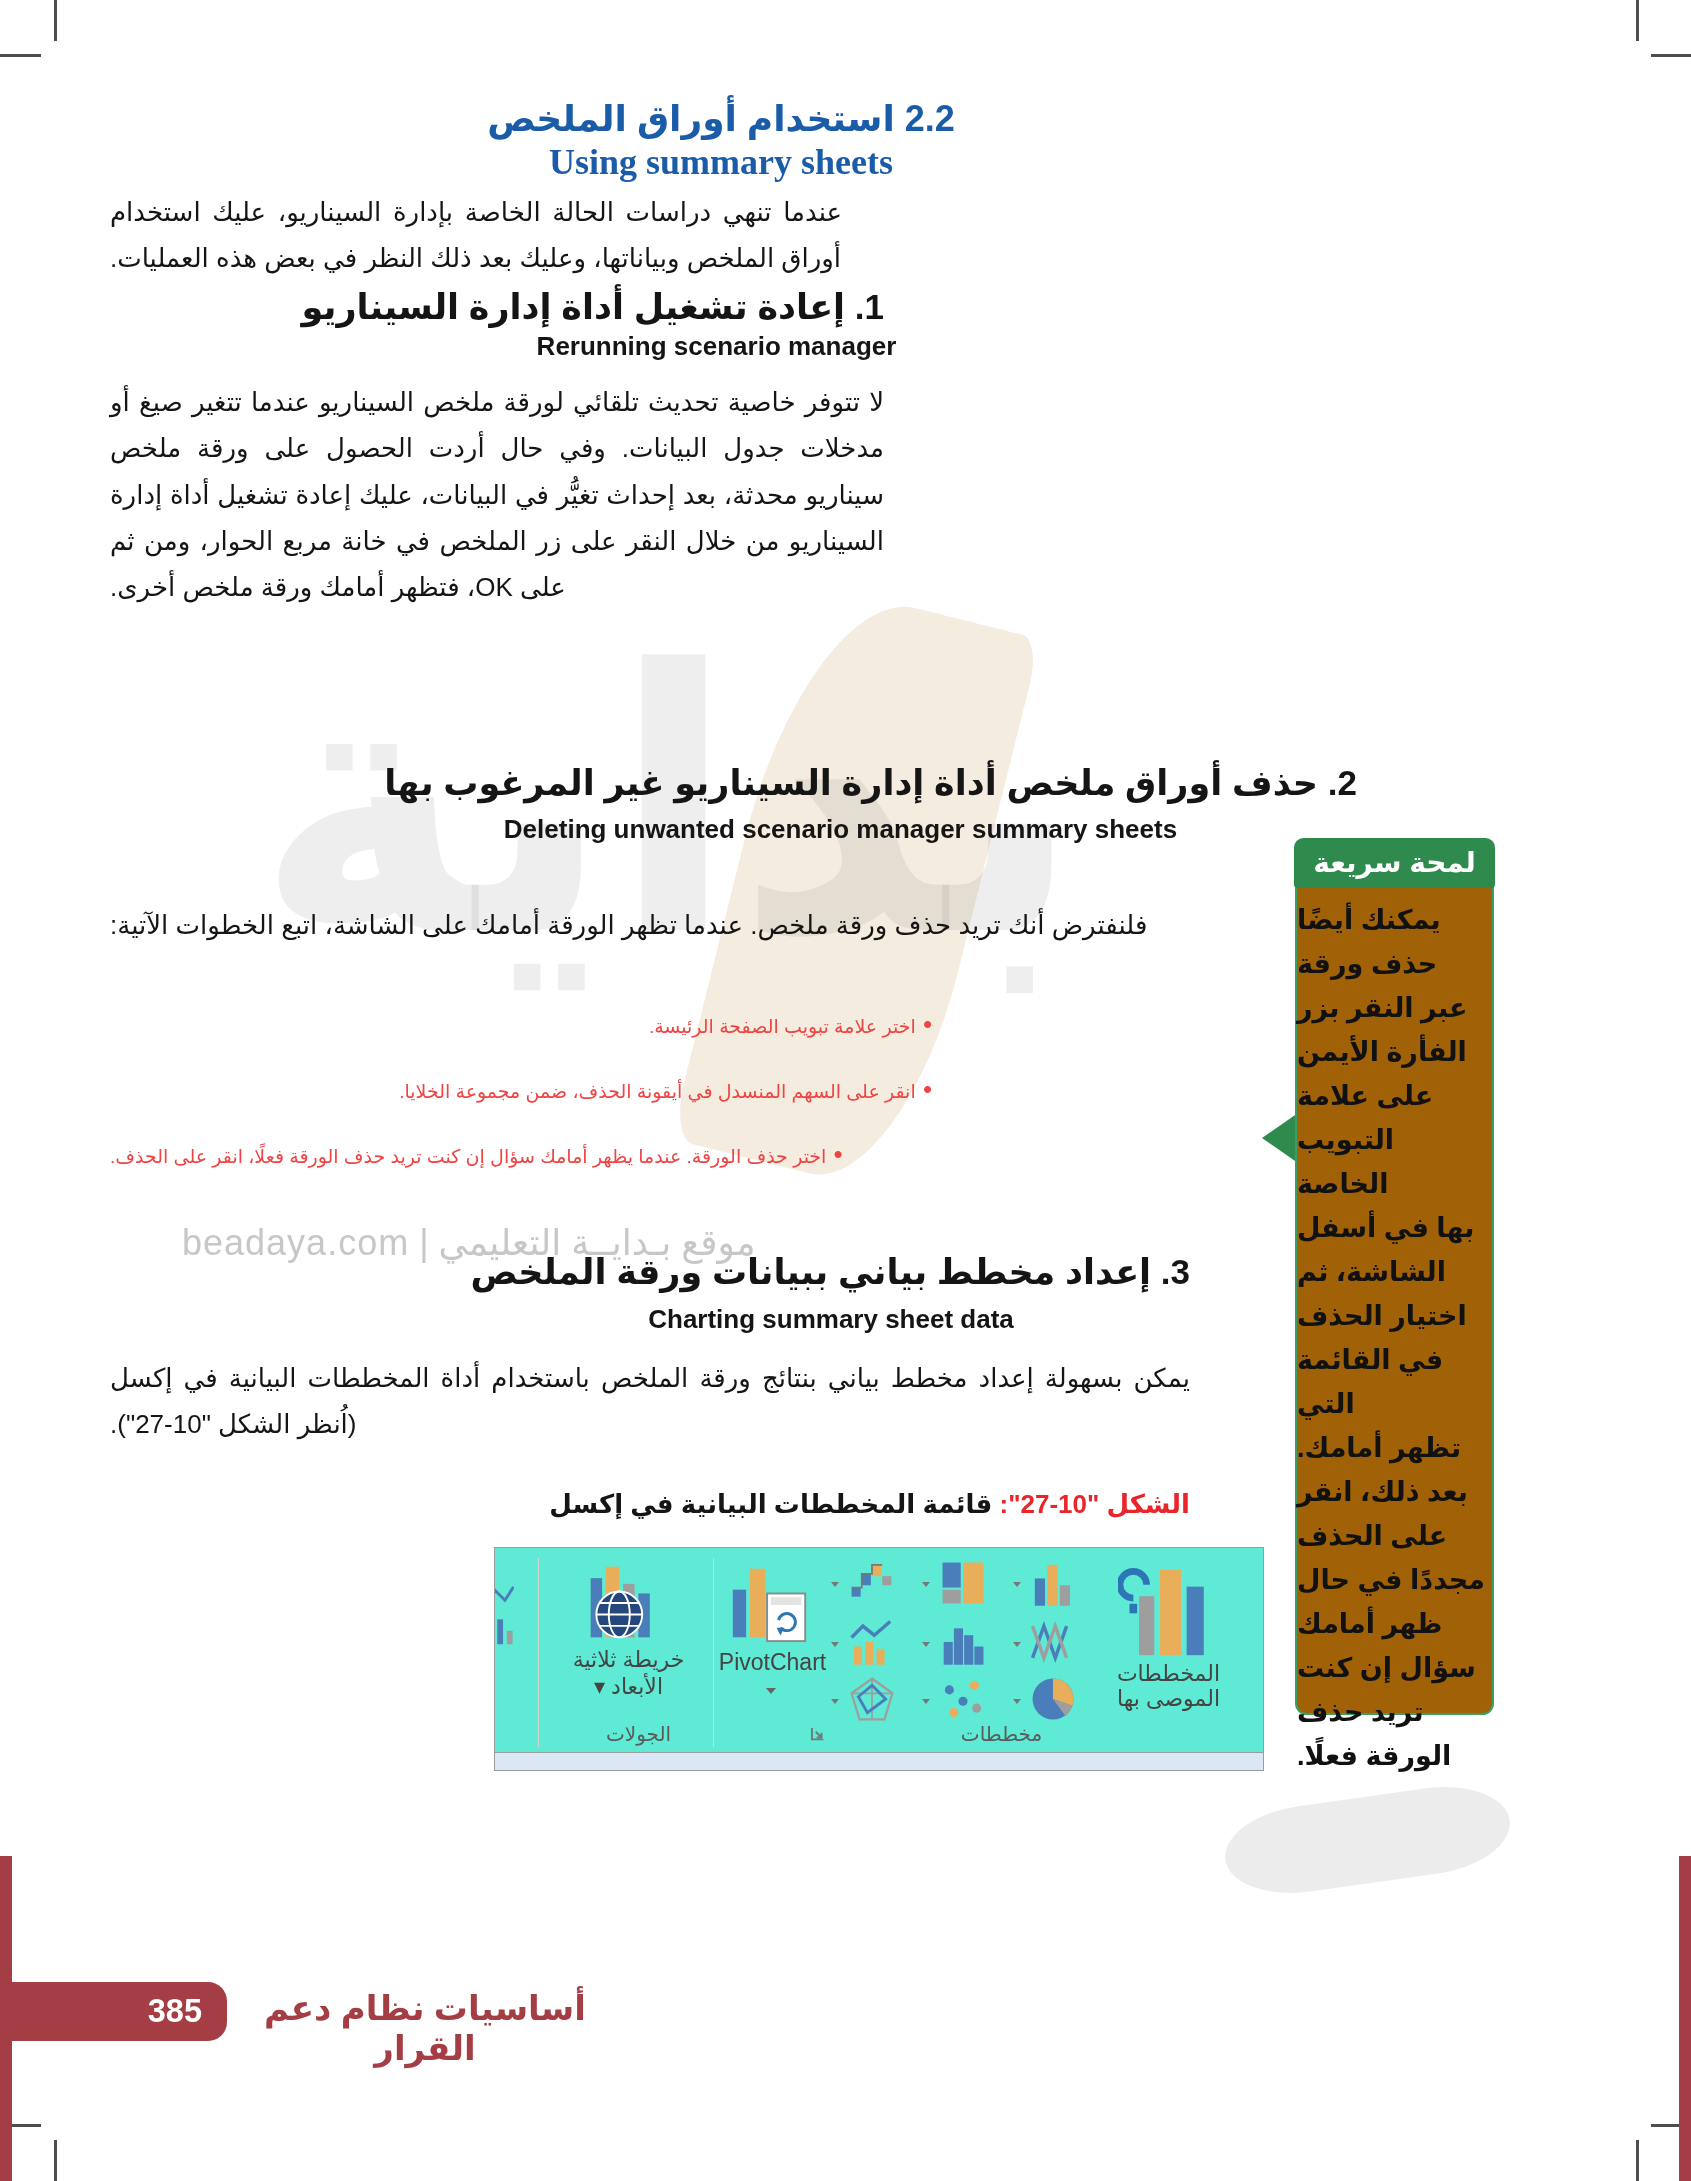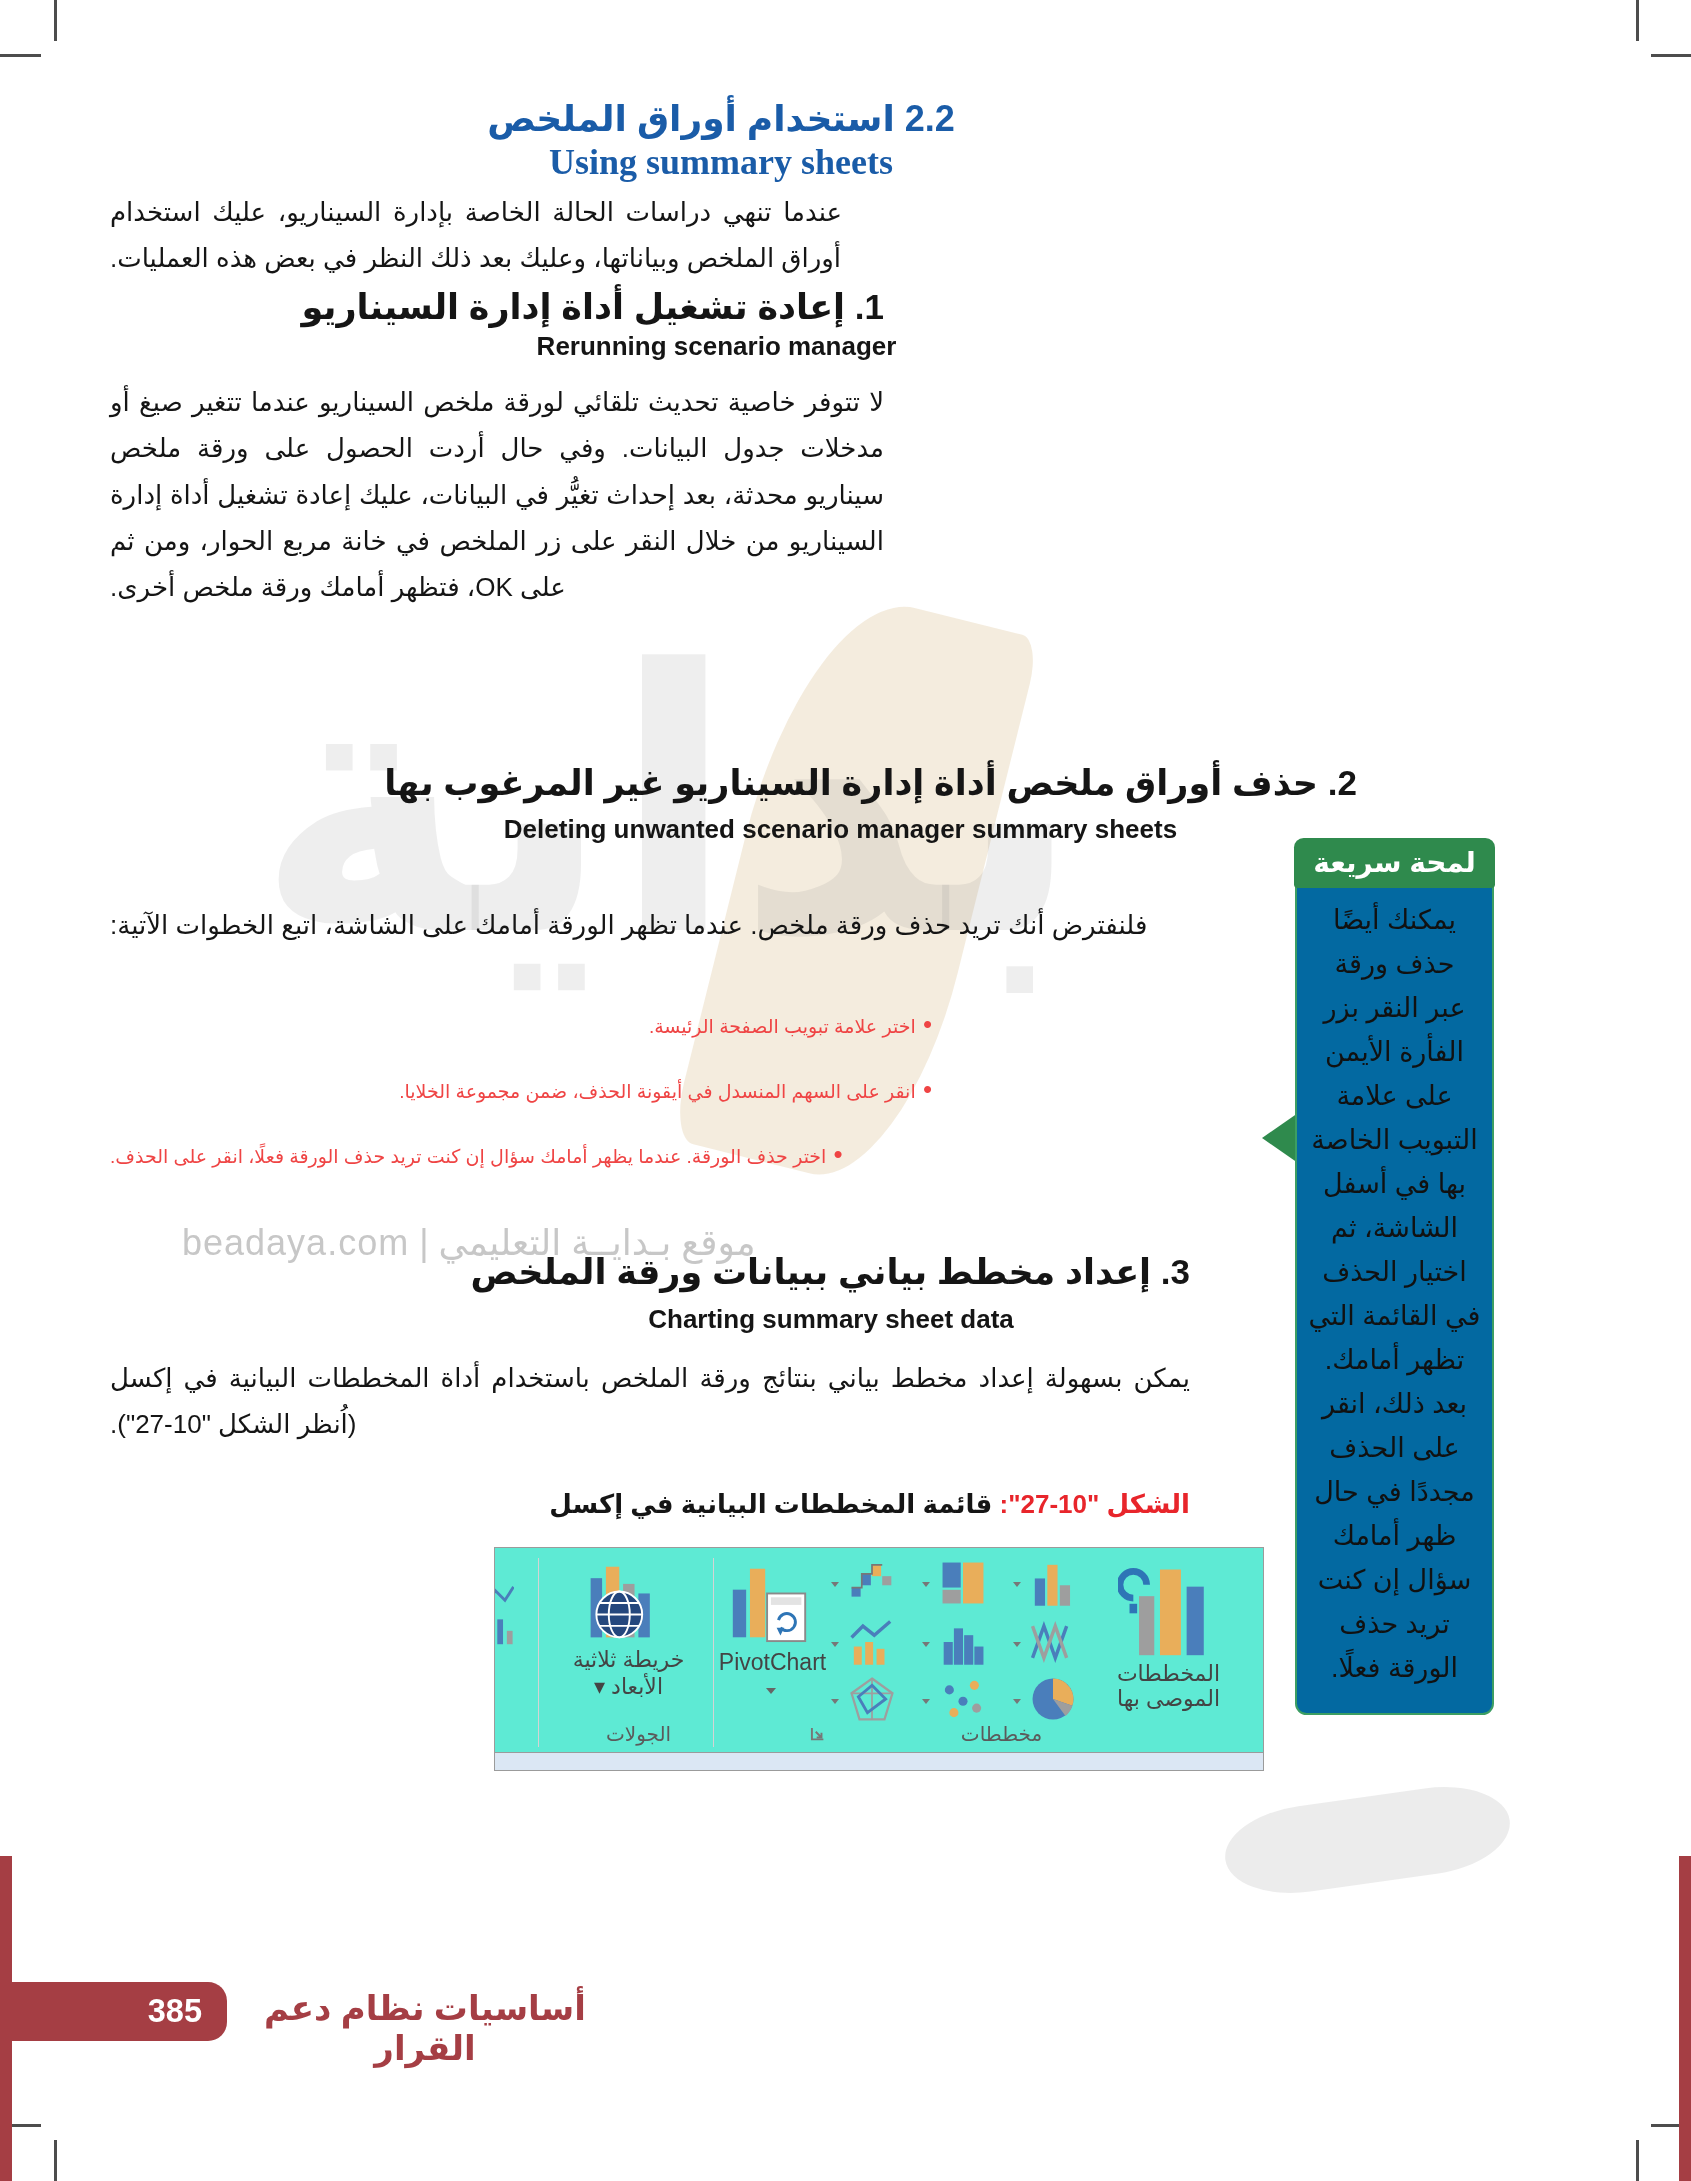--- a/index.html
+++ b/index.html
@@ -17,25 +17,25 @@
   .para{font-size:26px;line-height:1.78;direction:rtl;text-align:justify;text-align-last:left;color:#151515;}
   .bullet{font-size:19px;line-height:1.72;direction:rtl;color:#ef4444;}
   .bullet.right{text-align:right;}
   .bullet.just{text-align:justify;text-align-last:left;}
   .bullet::before{content:"•  ";font-size:26px;}
   
   .caption{direction:rtl;text-align:right;font-size:26px;font-weight:bold;}
   .caption .lbl{color:#E8252B;}
   .caption .txt{color:#151515;}
   
-  .tip{left:1295px;top:839px;width:199px;height:876px;border:2.9px solid #3C9E63;border-radius:11.5px;background:#0369a1;box-sizing:border-box;}
+  .tip{left:1295px;top:839px;width:199px;height:876px;border:2.9px solid #3C9E63;border-radius:11.5px;background:#a16207;box-sizing:border-box;}
   .tip-head{margin:-2.9px -2.9px 0 -2.9px;height:50px;background:#2F8A4D;border-radius:9.6px 9.6px 3.8px 3.8px;
             color:#fff;font-size:28px;font-weight:bold;text-align:center;line-height:50px;direction:rtl;}
   .tip-body{padding-top:9.6px;}
-  .tip-line{display:block;direction:rtl;text-align:center;font-size:27px;line-height:44px;color:#111;}
+  .tip-line{display:block;direction:rtl;text-align:left;font-size:27px;line-height:44px;color:#111;font-weight:bold;}
   .tip-arrow{left:1262px;top:1113px;width:0;height:0;border-top:25px solid transparent;border-bottom:25px solid transparent;border-right:36px solid #2F8A4D;}
   
   .wm-brand{left:143px;top:593px;width:1051px;font-size:363px;font-weight:bold;color:rgba(120,120,120,0.13);direction:rtl;text-align:center;pointer-events:none;}
   .wm-nib{left:736px;top:602px;width:239px;height:574px;background:rgba(224,198,157,0.34);border-radius:46% 8% 40% 10%;transform:rotate(14deg);pointer-events:none;}
   .wm-swoosh{left:1224px;top:1797px;width:287px;height:86px;background:rgba(150,150,150,0.18);border-radius:50%/90%;transform:rotate(-8deg);pointer-events:none;}
   .wm-line{left:182px;top:1222px;width:860px;font-size:36px;color:#c7c7c7;direction:rtl;text-align:left;letter-spacing:1px;pointer-events:none;}
   
   .figure{left:494px;top:1547px;width:770px;height:224px;border:1.9px solid #9b9b9b;background:#5eead4;box-sizing:border-box;overflow:hidden;}
   .rb-band{position:absolute;left:0;right:0;top:204px;height:18px;background:#dbe7f4;border-top:1px solid #9b9b9b;}
   .rb-sep{position:absolute;top:9.6px;height:189px;width:1px;background:#d4d4d4;}

